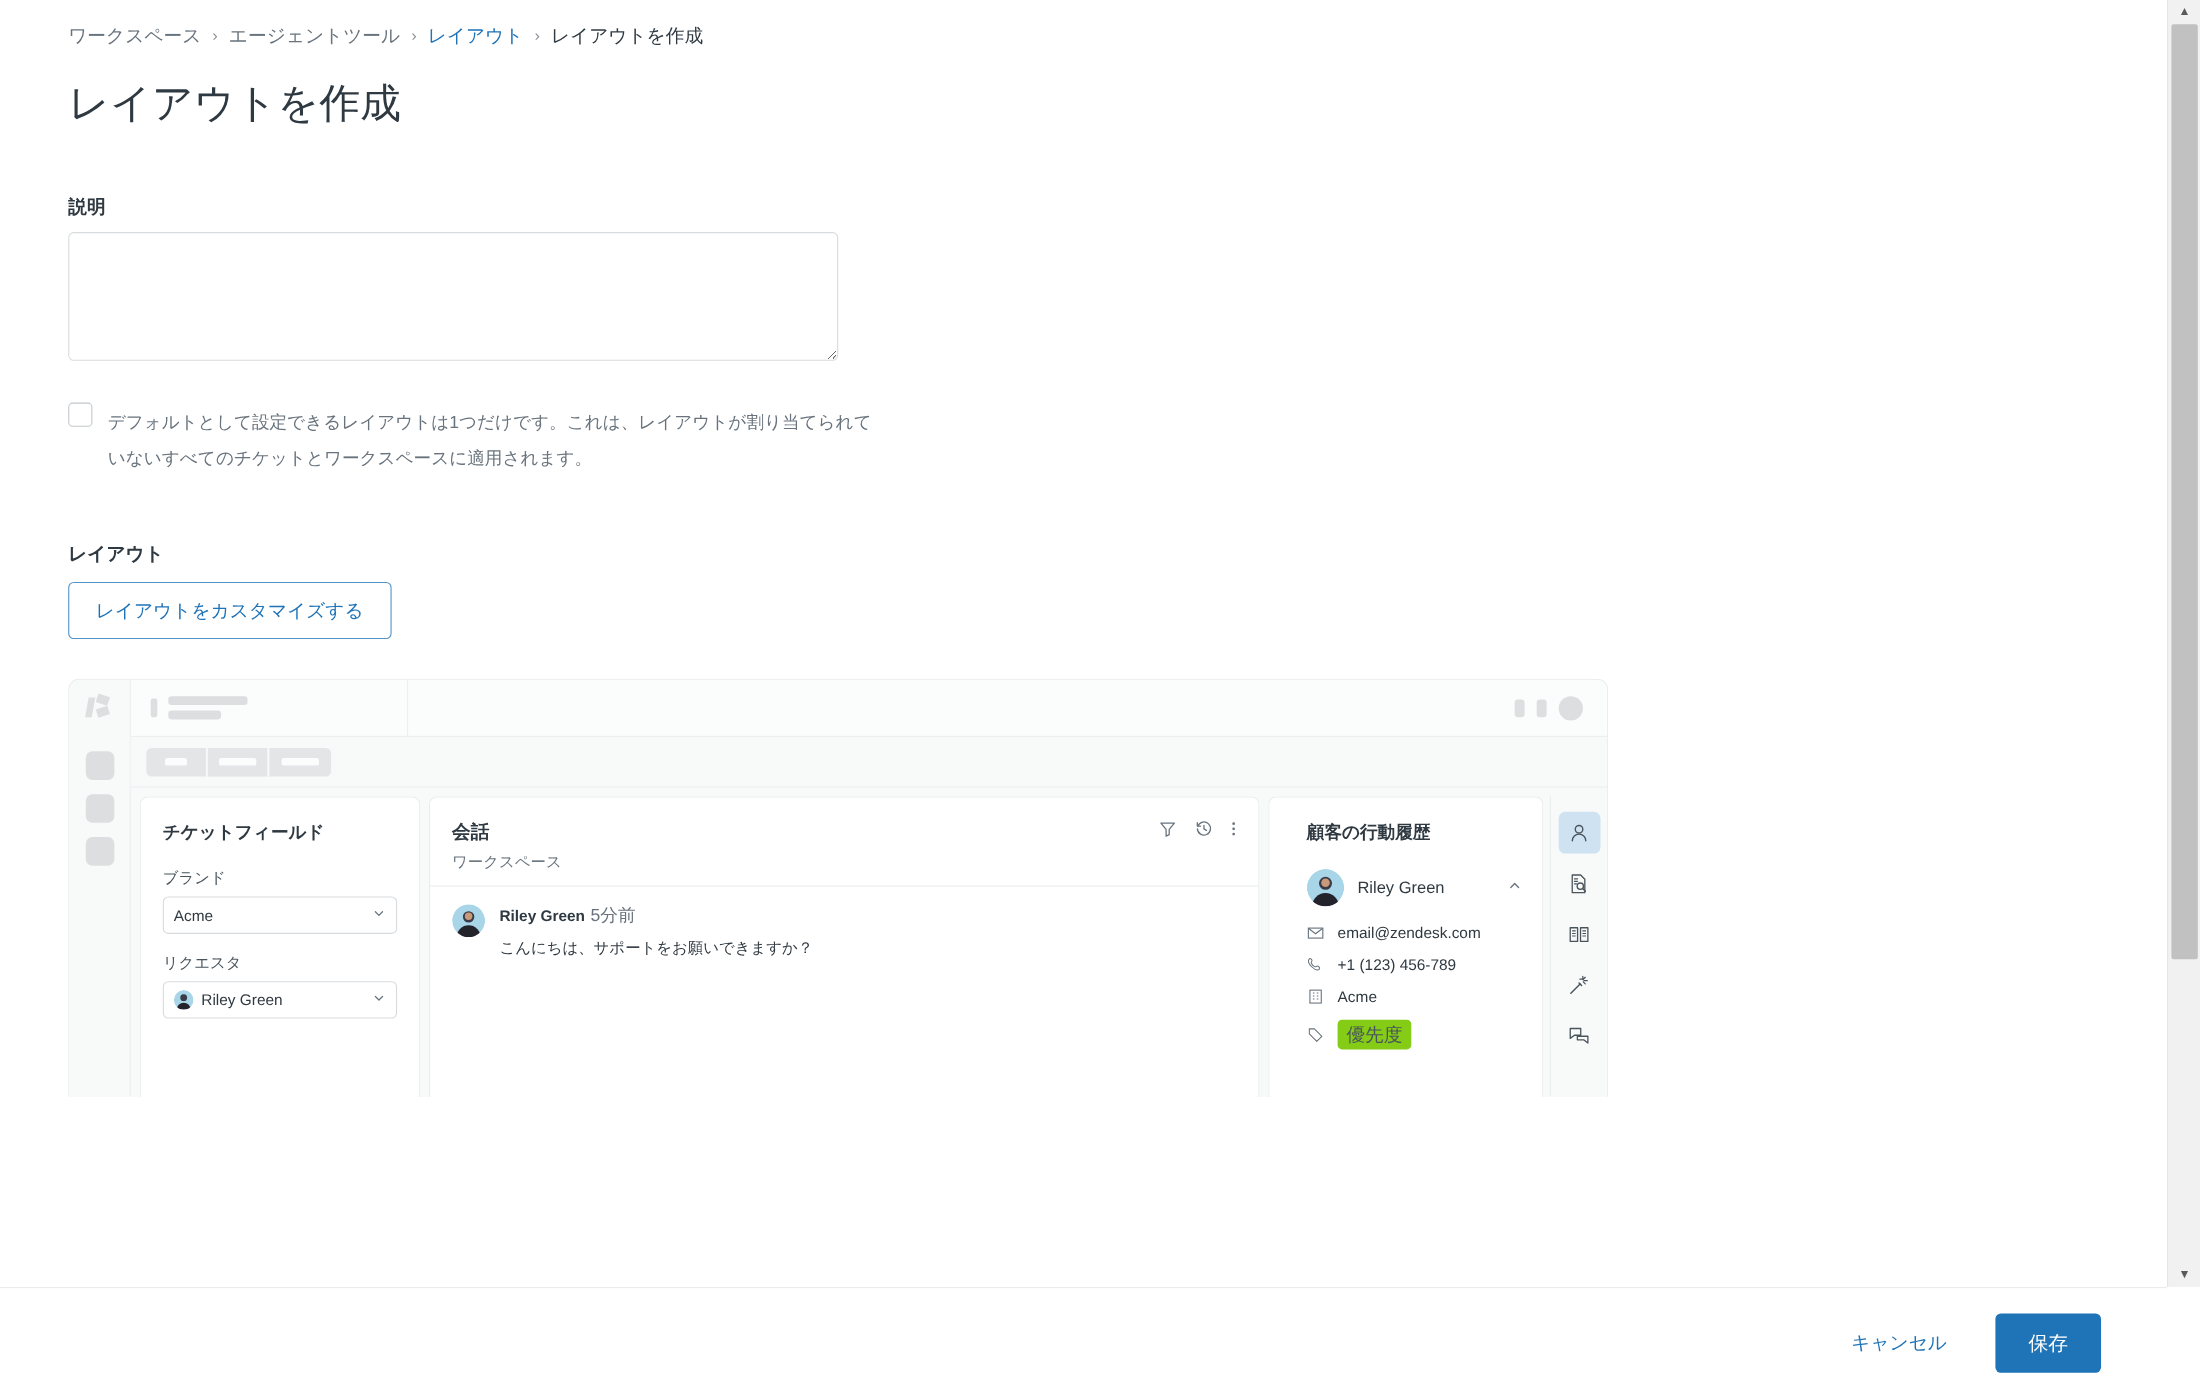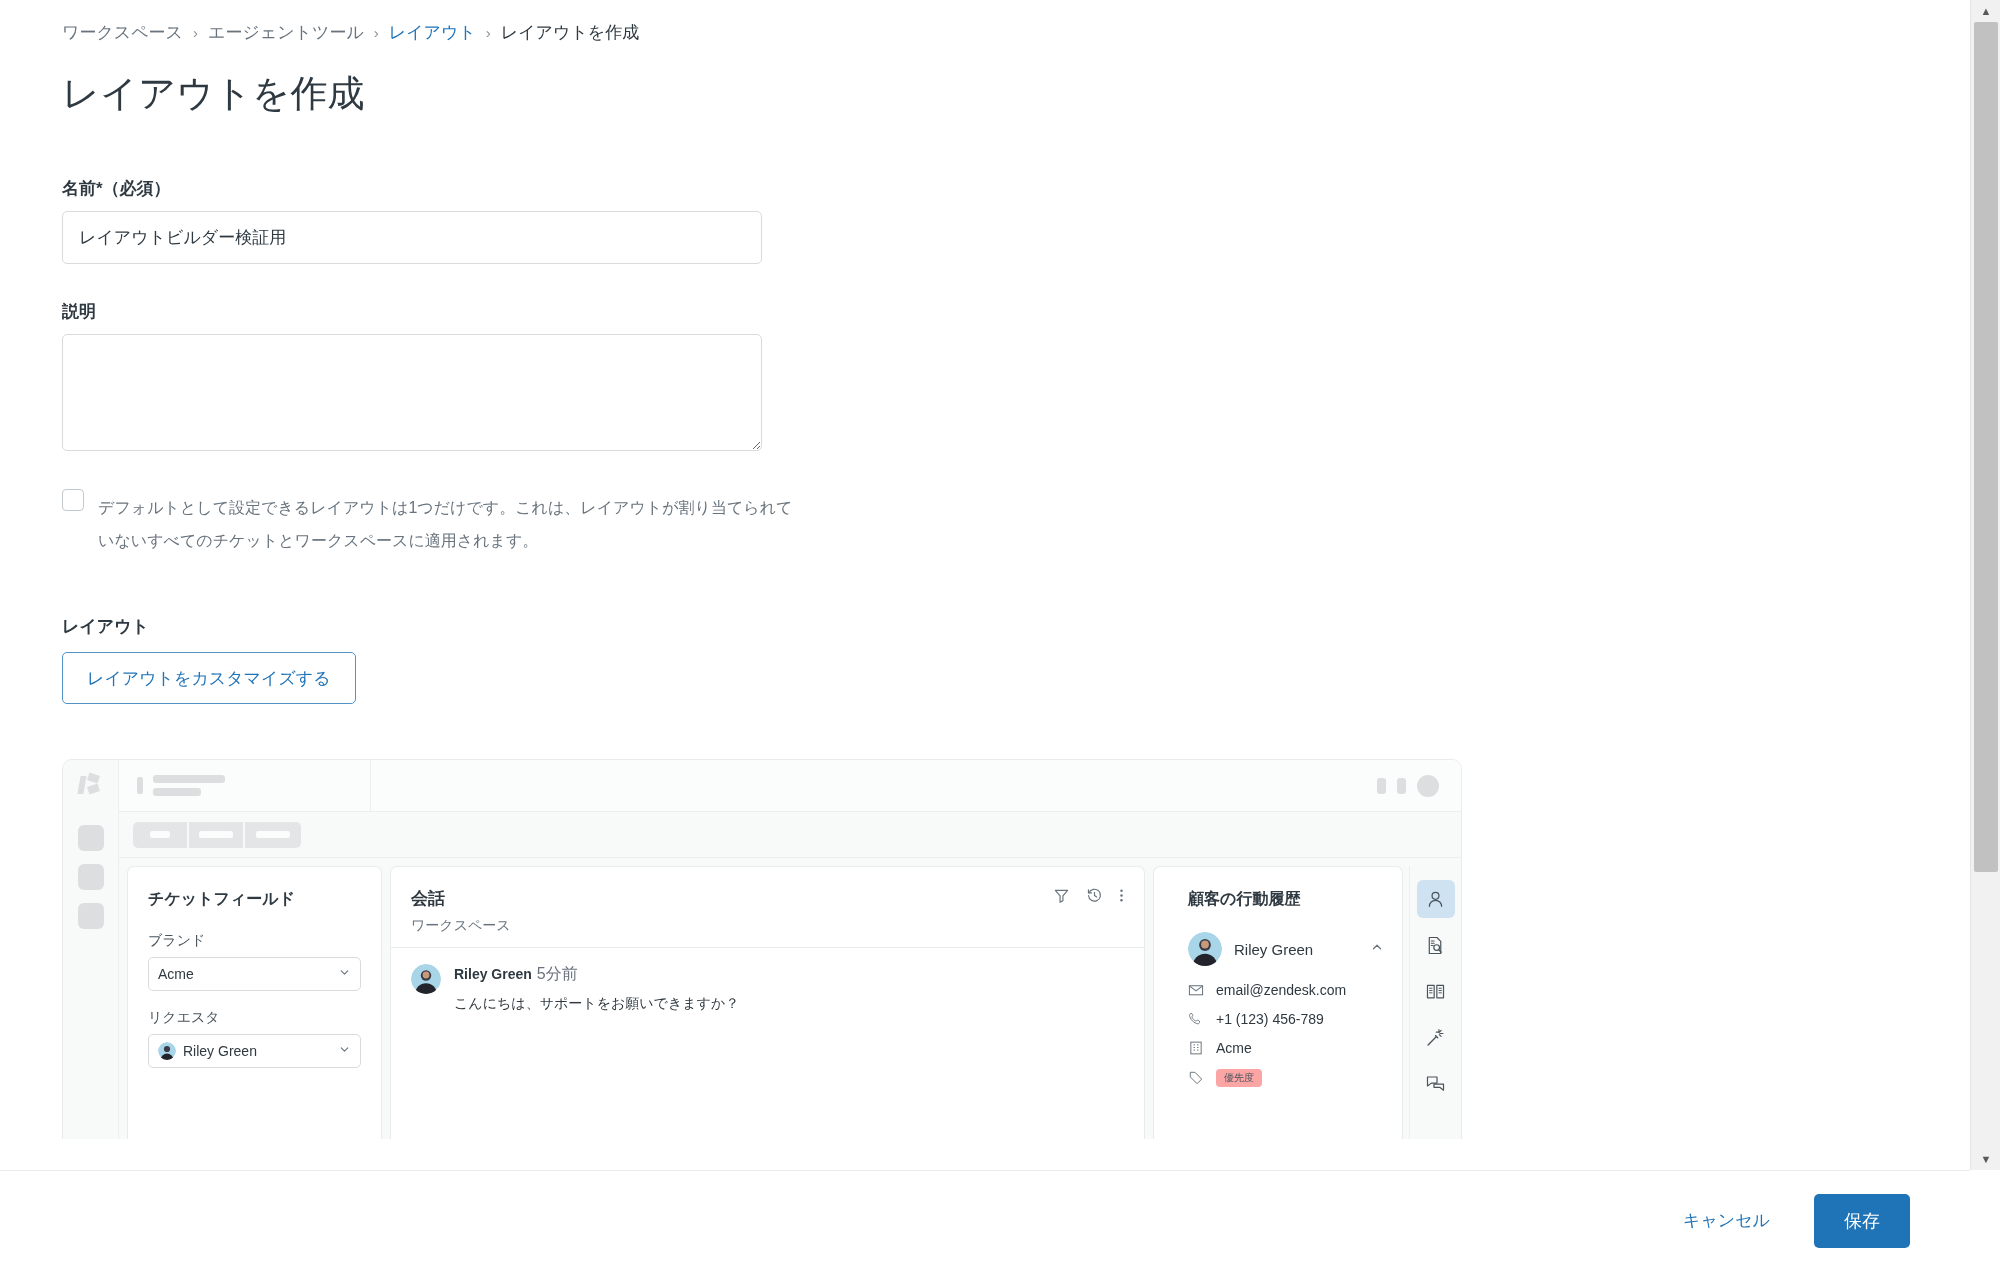--- a/index.html
+++ b/index.html
@@ -59,21 +59,21 @@
   .section { margin-top: 58px; }
   .section-label { font-size:17px; font-weight:700; color:#2f3941; margin-bottom: 14px; }
   .btn-outline {
     display:inline-flex; align-items:center; justify-content:center;
     height: 52px; padding: 0 24px; border:1px solid #5293c7; border-radius:5px;
     background:#fff; color:#1f73b7; font-size:17px; font-family:inherit; cursor:pointer;
   }
 
   
   .preview-wrap {
-    margin-top: 55px; width: 1400px; height: 380px;
+    margin-top: 36px; width: 1400px; height: 380px;
     position: relative; overflow: hidden;
   }
   .preview {
     width: 1400px; height: 430px;
     border: 1px solid #e9ebed; border-radius: 10px 10px 0 0;
     background: #f8f9f9; display:flex; overflow:hidden;
   }
   
   .rail {
     width: 56px; background:#f8f9f9; border-right:1px solid #eceeef;
@@ -135,21 +135,21 @@
   .msg-name { font-size:14px; font-weight:700; color:#2f3941;}
   .msg-time { font-size:16px; font-weight:400; color:#68737d; margin-left:5px;}
   .msg-text { font-size:14px; color:#2f3941; margin-top:9px; line-height:18px;}
 
   .cust-person { display:flex; align-items:center; gap:12px; margin-bottom:16px;}
   .cust-av { width:34px; height:34px; border-radius:50%; overflow:hidden; flex:0 0 auto;}
   .cust-name { font-size:15px; color:#2f3941;}
   .cust-chev { margin-left:auto; color:#68737d;}
   .cust-row { display:flex; align-items:center; gap:12px; margin-bottom:13px; font-size:14px; color:#2f3941;}
   .cust-ico { width:16px; height:16px; flex:0 0 auto; color:#68737d;}
-  .tagish { background:#fca5a5; border-radius:4px; padding:2px 8px; font-size:10px; color:#49545c;}
+  .tagish { background:#84cc16; border-radius:4px; padding:2px 8px; font-size:17px; color:#49545c;}
 
   .side-ico { width:38px; height:38px; border-radius:6px; display:flex; align-items:center; justify-content:center; color:#49545c; cursor:pointer;}
   .side-ico.active { background:#cee2f2; }
 
   
   .footer {
     position:absolute; left:0; bottom:0; width: 1970px; height: 100px;
     background:#fff; border-top:1px solid #e9ebed;
     display:flex; align-items:center; justify-content:flex-end; gap: 34px; padding-right: 60px;
   }
@@ -180,24 +180,20 @@
         <span class="bc-sep">›</span>
         <span class="bc-item link">レイアウト</span>
         <span class="bc-sep">›</span>
         <span class="bc-item current">レイアウトを作成</span>
       </div>
 
       <h1 class="page-title">レイアウトを作成</h1>
 
       <div class="form">
 
-        <div class="field-block">
-          <div class="field-label">名前*（必須）</div>
-          <input class="text-input" type="text" value="レイアウトビルダー検証用" style="">
-        </div>
 
         <div class="field-block">
           <div class="field-label">説明</div>
           <textarea class="text-area" style=""></textarea>
         </div>
 
         <div class="chk-row">
           <div class="chk-box"></div>
           <div>
             <div class="chk-desc">デフォルトとして設定できるレイアウトは1つだけです。これは、レイアウトが割り当てられていないすべてのチケットとワークスペースに適用されます。</div>

